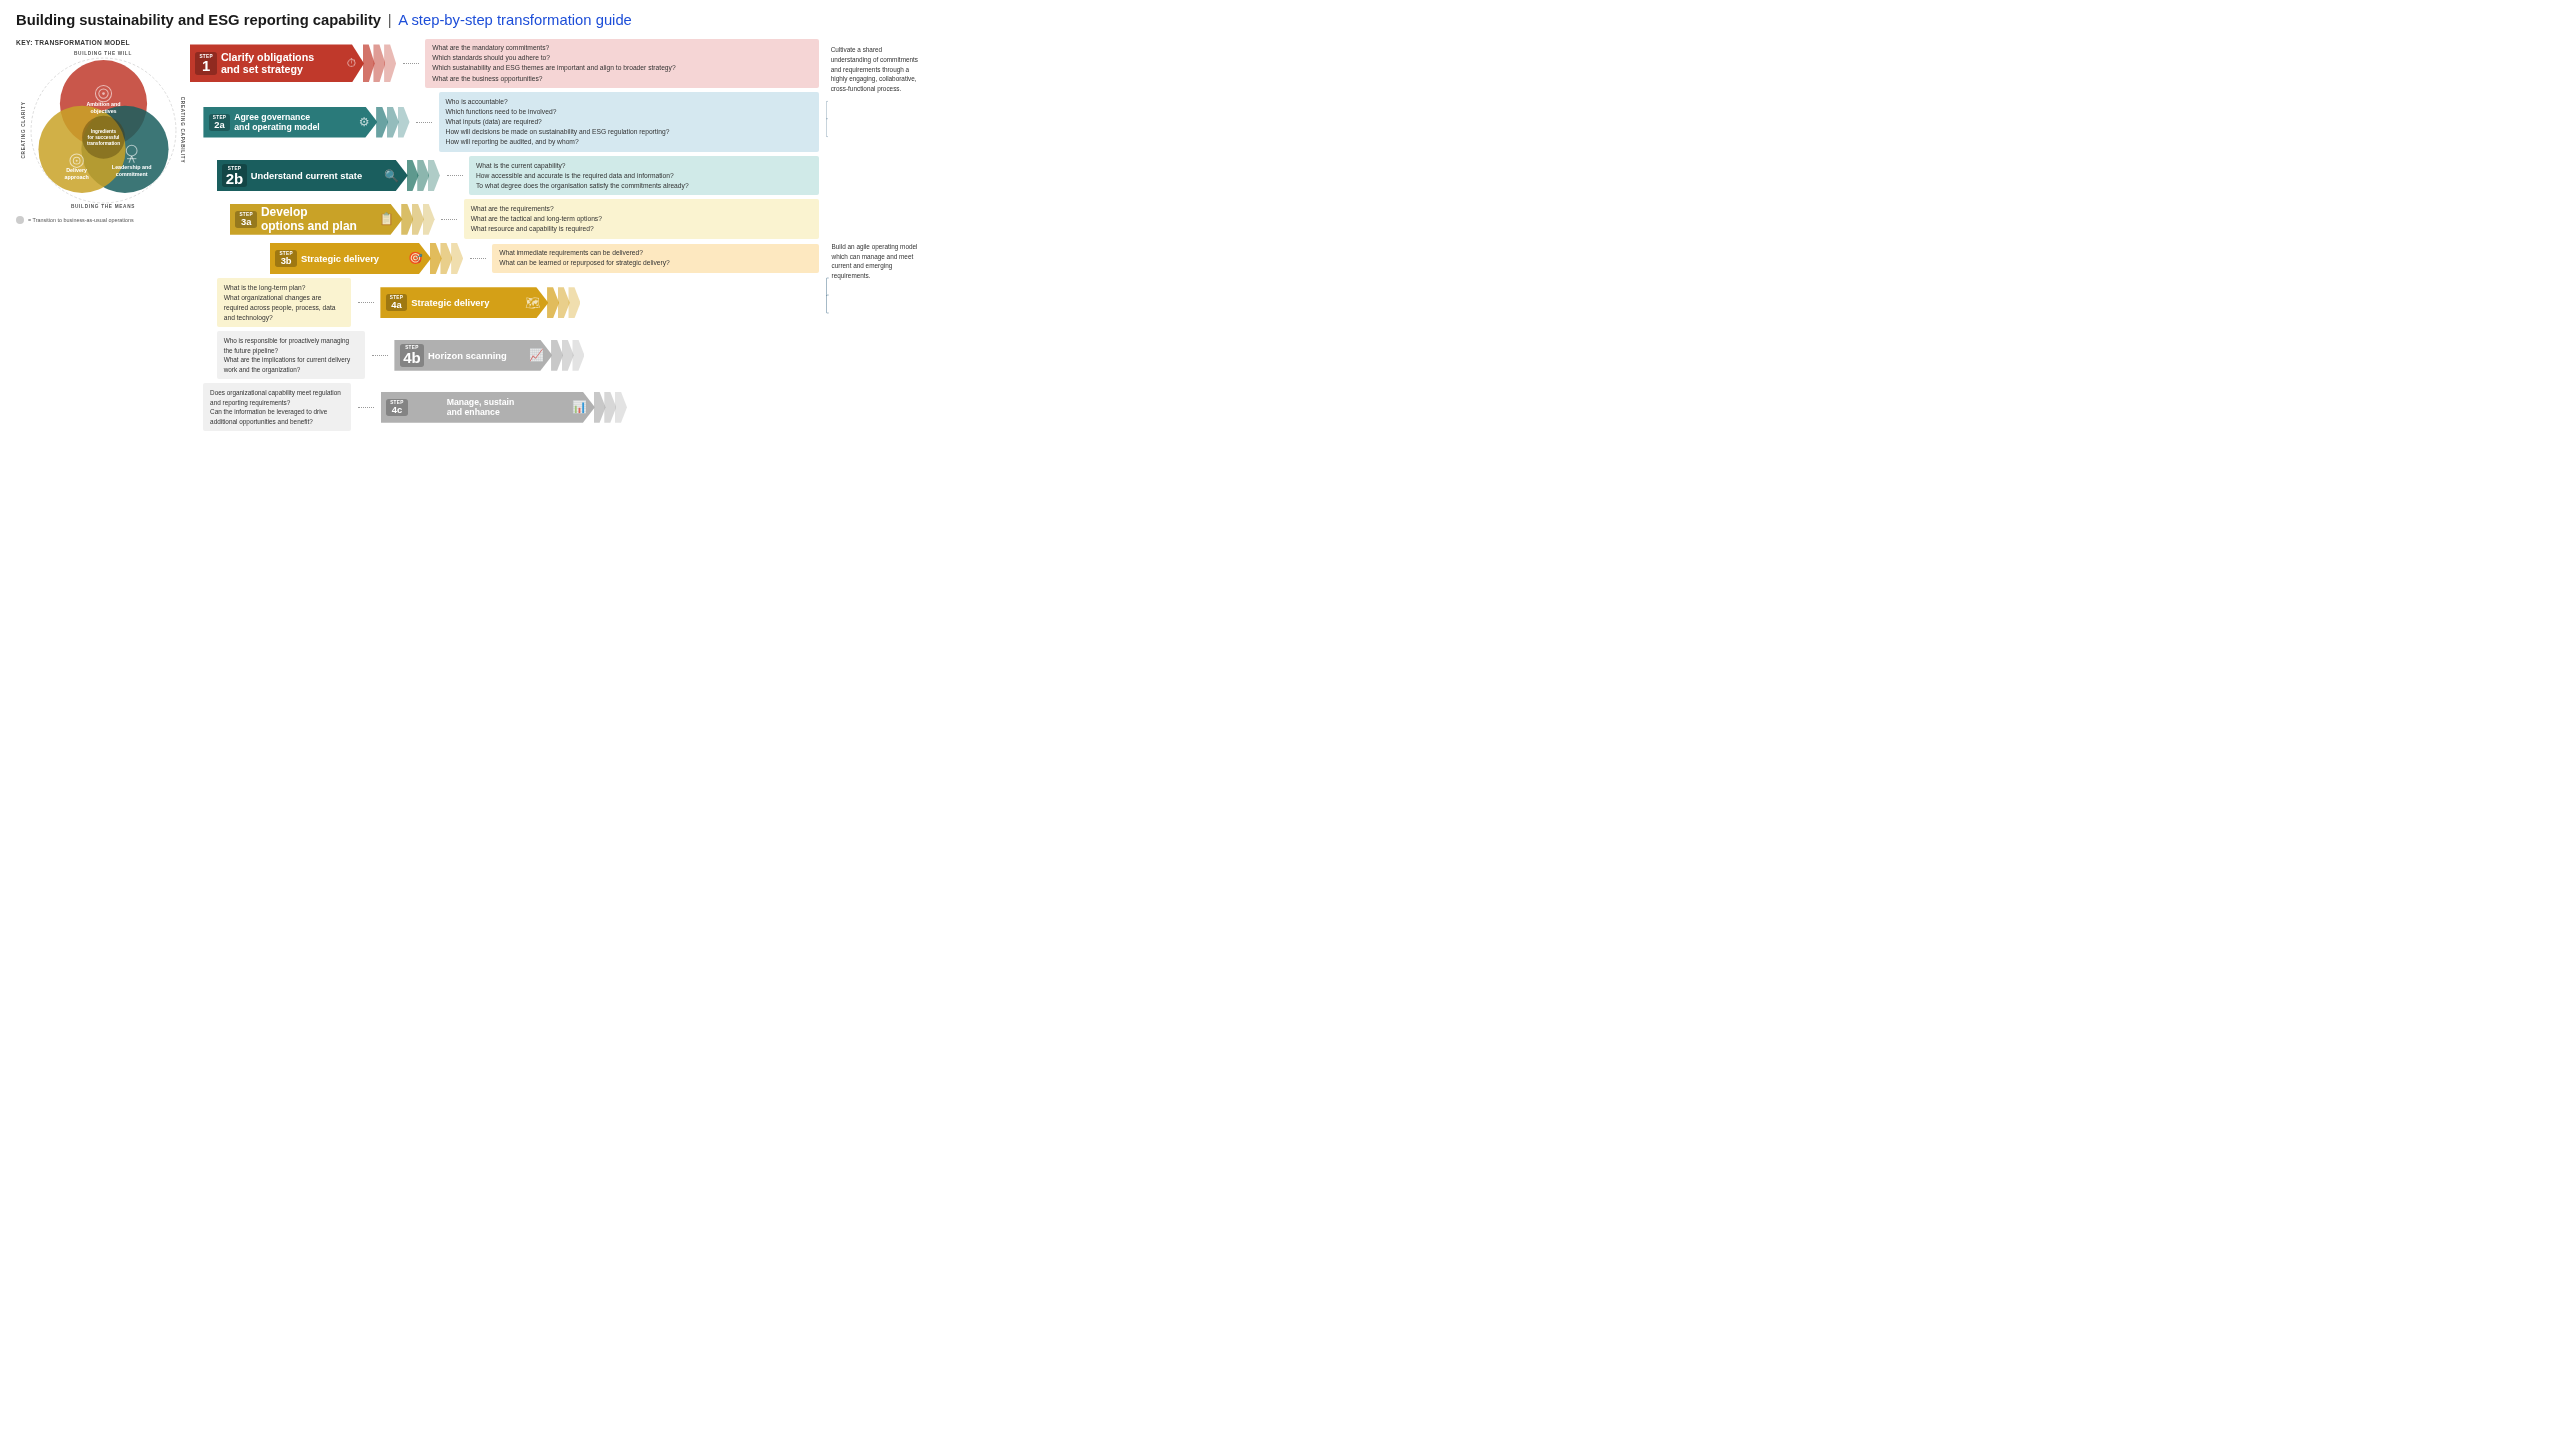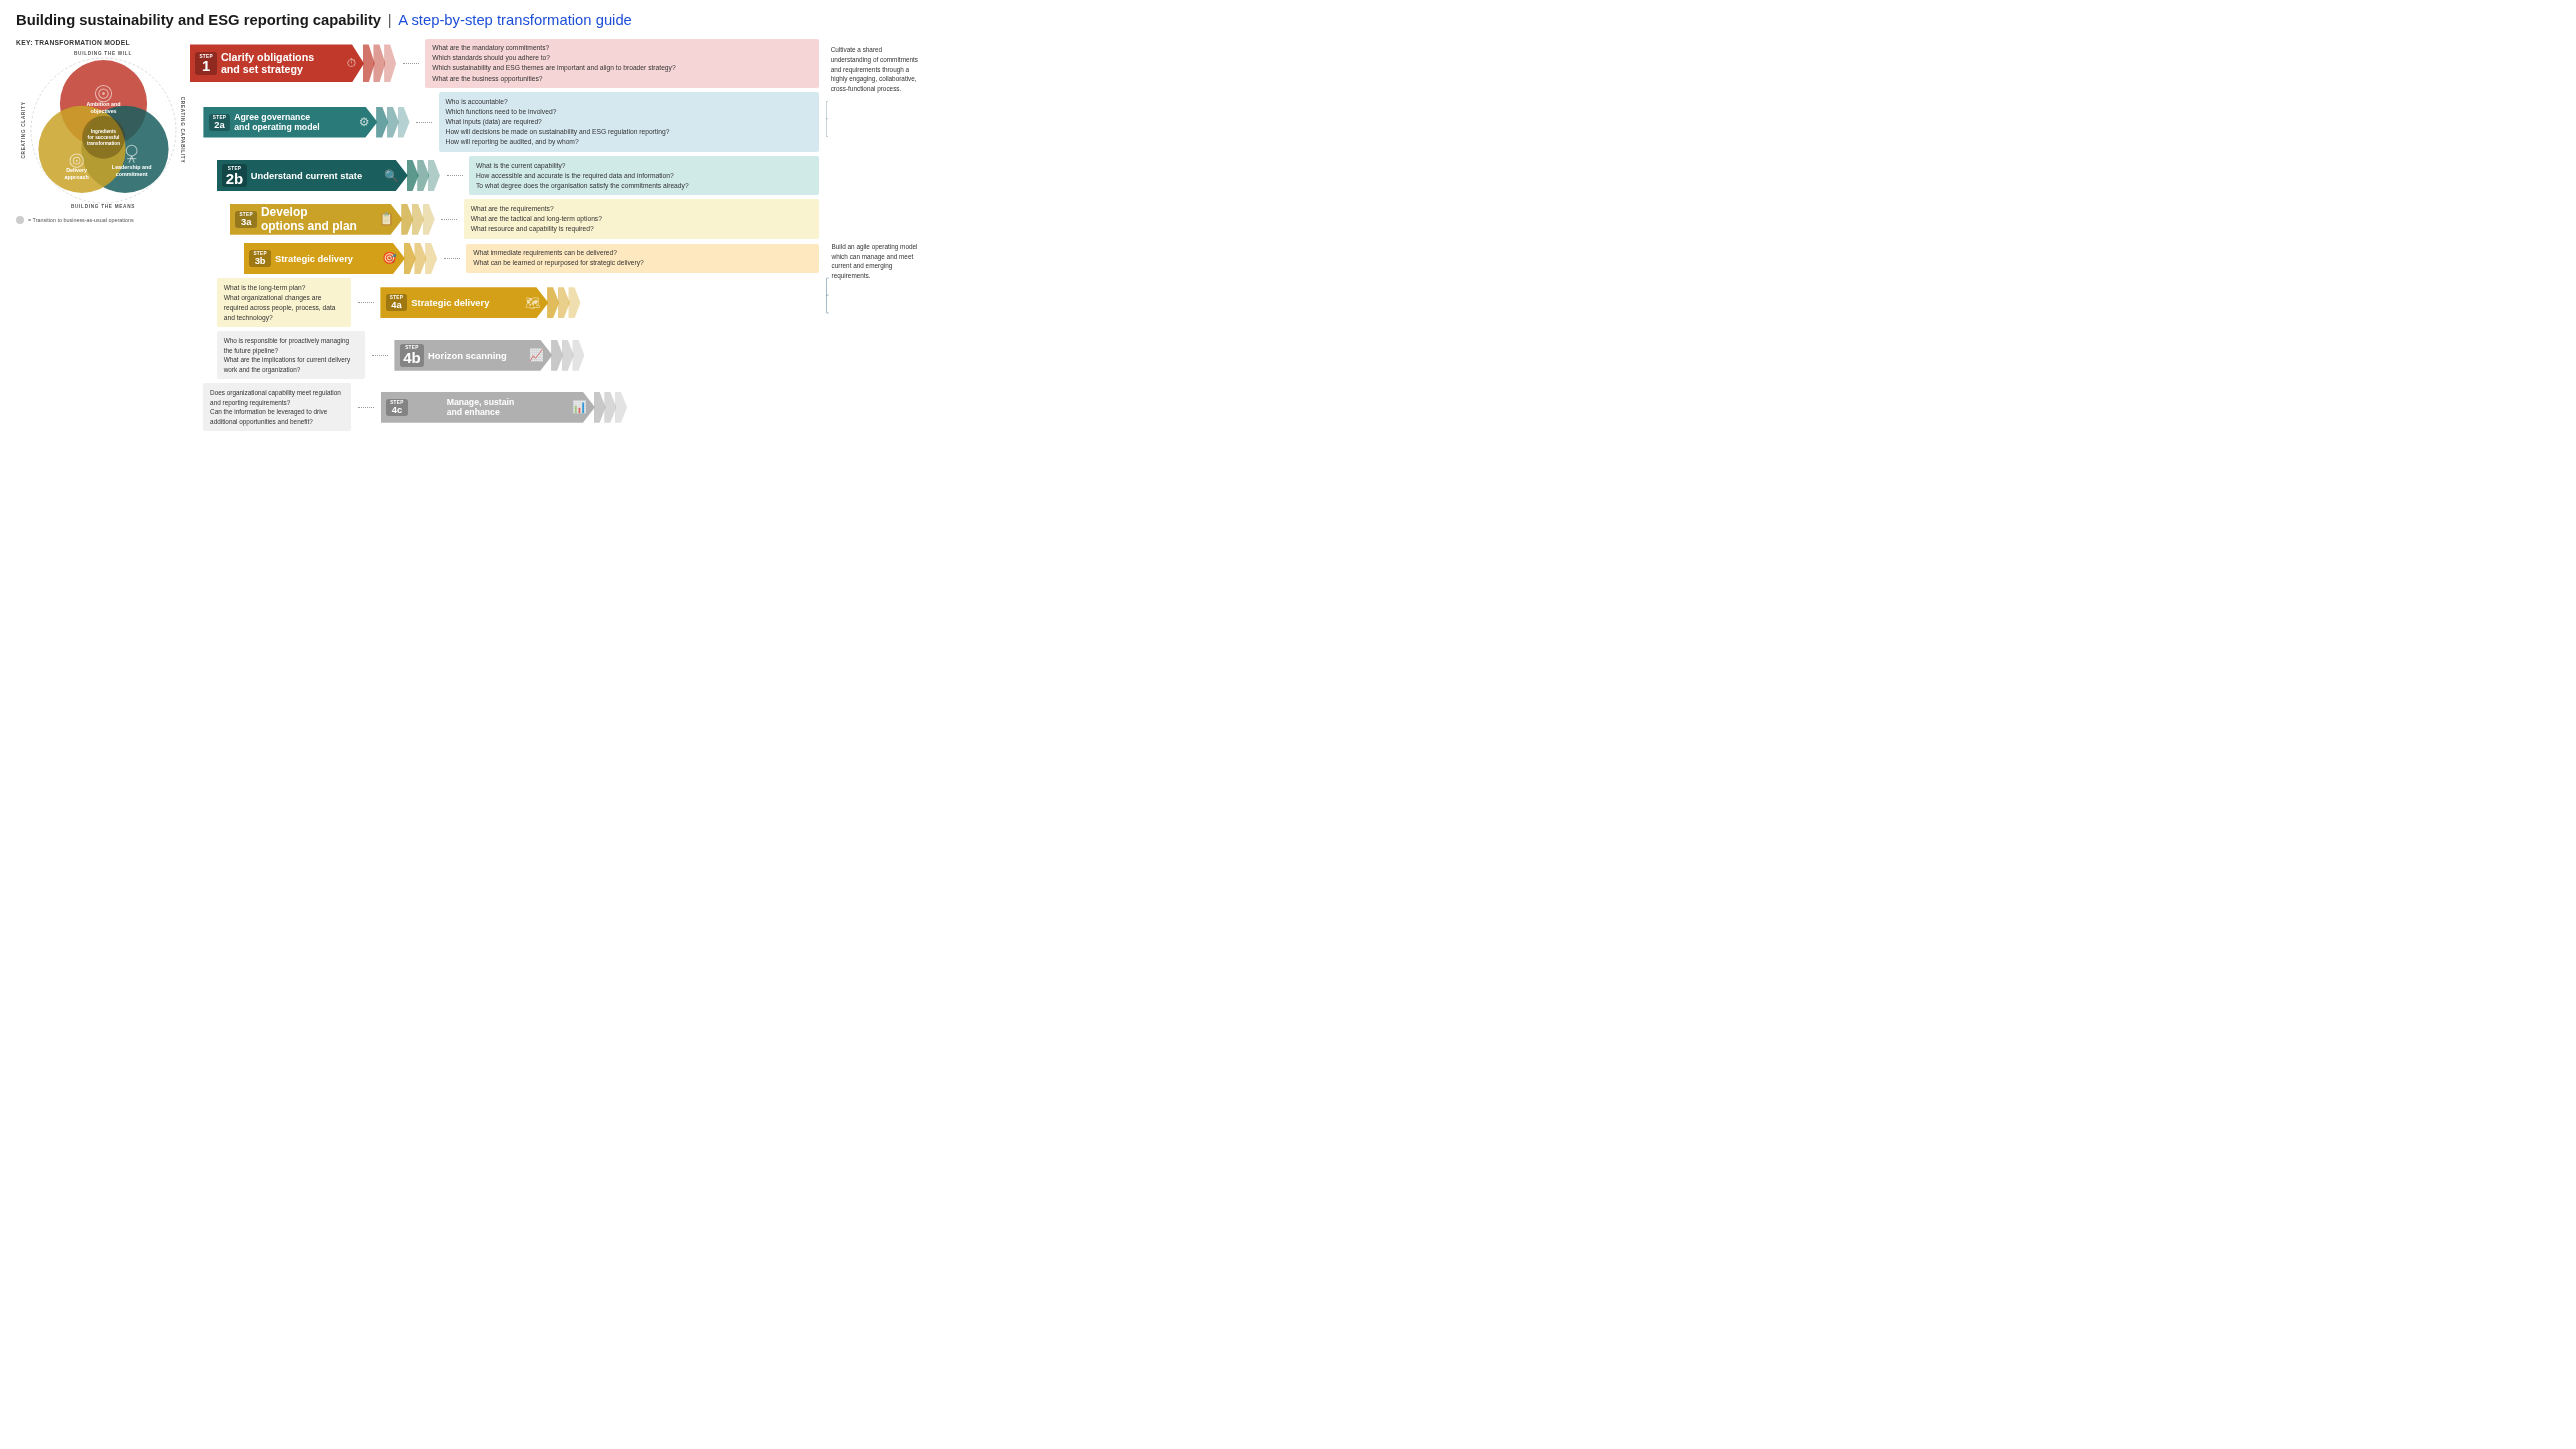--- a/index.html
+++ b/index.html
@@ -437,21 +437,21 @@
             </div>
           </div>
           <div class="dotted-line"></div>
           <div class="info-box light-yellow">
             <div>What are the requirements?</div>
             <div>What are the tactical and long-term options?</div>
             <div>What resource and capability is required?</div>
           </div>
         </div>
 
-        <div class="step-row" style="margin-left:54px;">
+        <div class="step-row" style="margin-left:80px;">
           <div class="arrow-shape">
             <div class="arrow-main orange-gold" style="min-width:161px;">
               <div class="step-badge">
                 <span class="step-word">STEP</span>
                 <span class="step-num" style="font-size:9.4px;">3b</span>
               </div>
               <span class="arrow-text" style="font-size:9.4px;">Strategic delivery</span>
               <span class="arrow-icon">🎯</span>
             </div>
             <div class="chevrons">

